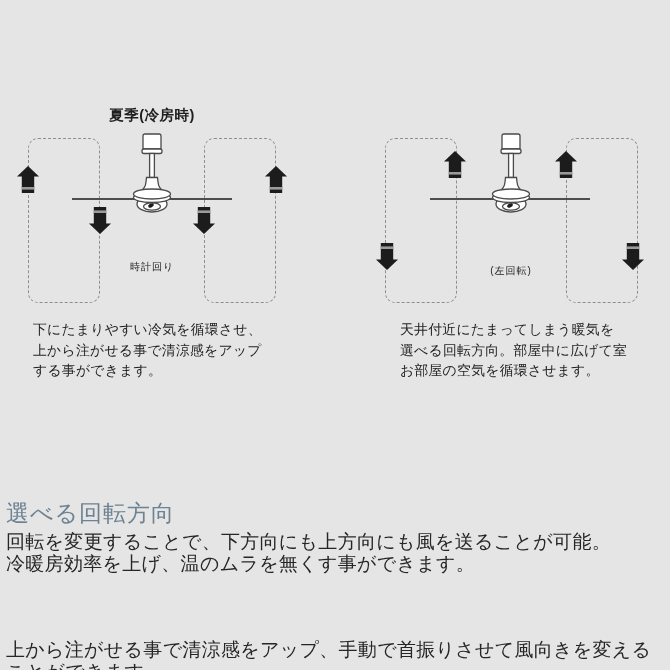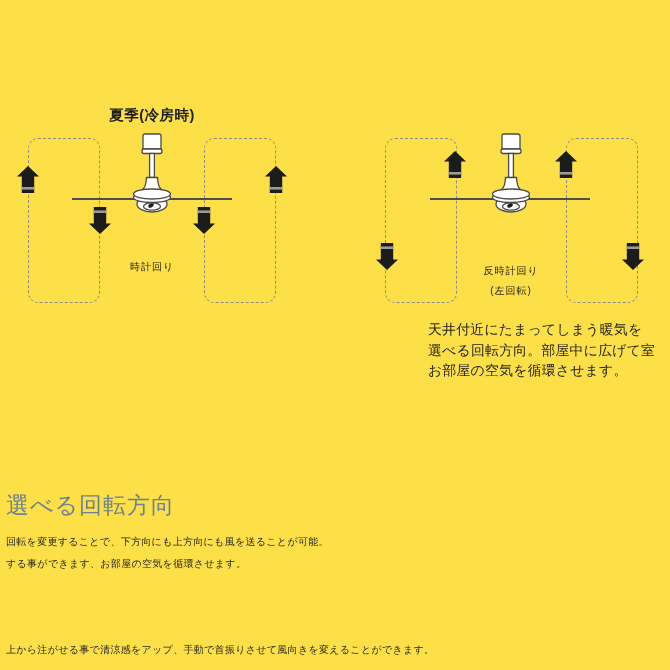--- a/index.html
+++ b/index.html
@@ -1,20 +1,20 @@
 <!DOCTYPE html>
 <html><head>
 <meta charset="utf-8">
 <style>
   * { margin:0; padding:0; box-sizing:border-box; }
   body { background:#ffffff; }
   .page {
     position:relative;
     width:670px; height:670px;
-    background:#fde047;
+    background:#e5e5e5;
     font-family:"Liberation Sans", sans-serif;
     overflow:hidden;
   }
 
   
   .diagram { position:absolute; top:0; width:335px; height:400px; }
   .diagram.summer { left:0; }
   .diagram.winter { left:359px; }
 
   .d-title {
@@ -57,34 +57,35 @@
     line-height:19.5px; color:#1e1e1e; letter-spacing:1px;
   }
   .winter .rotation-label { top:261px; }
 
   .d-desc {
     position:absolute; top:320px;
     font-size:13.8px; line-height:20.5px; font-weight:500;
     color:#1f1f1f; letter-spacing:0.3px;
   }
   .summer .d-desc { left:33px; }
-  .winter .d-desc { left:41px;margin-left:28px; }
+  .winter .d-desc { left:41px; }
 
   
   .section-heading {
     position:absolute; left:6px;
     font-size:23px; font-weight:500; color:#6d8292;
     letter-spacing:1px;
+    margin-top:8px;
   }
   .heading-1 { top:490px; }
   .heading-2 { top:598px; }
 
   .section-body {
     position:absolute; left:6px;
-    font-size:10px; line-height:22px; font-weight:500;
+    font-size:19px; line-height:22px; font-weight:500;
     color:#262626; letter-spacing:0.3px;
   }
   .body-1 { top:531px; }
   .body-2 { top:639px; }
 </style>
 </head>
 <body>
 
 <svg width="0" height="0" style="position:absolute">
   <defs>
@@ -136,20 +137,25 @@
         <use href="#arrow-down-shape"></use>
       </svg>
     <svg class="arrow down-r" viewBox="0 0 22 27">
         <use href="#arrow-down-shape"></use>
       </svg>
 
     <div class="rotation-label">
       <div>時計回り</div>
     </div>
 
+    <div class="d-desc">
+      <div>下にたまりやすい冷気を循環させ、</div>
+      <div>上から注がせる事で清涼感をアップ</div>
+      <div>する事ができます。</div>
+    </div>
   </div>
 
   <div class="diagram winter">
 
     <div class="airflow-box box-l"></div>
     <div class="airflow-box box-r"></div>
 
     <div class="blade-line"></div>
 
     <svg class="fan" width="44" height="84" viewBox="0 0 44 84">
@@ -163,34 +169,33 @@
         <use href="#arrow-up-shape"></use>
       </svg>
     <svg class="arrow down-l" viewBox="0 0 22 27">
         <use href="#arrow-down-shape"></use>
       </svg>
     <svg class="arrow down-r" viewBox="0 0 22 27">
         <use href="#arrow-down-shape"></use>
       </svg>
 
     <div class="rotation-label">
-      <div>反時計回り</div>
       <div>(左回転)</div>
     </div>
 
     <div class="d-desc">
       <div>天井付近にたまってしまう暖気を</div>
       <div>選べる回転方向。部屋中に広げて室</div>
       <div>お部屋の空気を循環させます。</div>
     </div>
   </div>
 
   <div class="section-heading heading-1">選べる回転方向</div>
   <div class="section-body body-1">
     <div>回転を変更することで、下方向にも上方向にも風を送ることが可能。</div>
-    <div>する事ができます、お部屋の空気を循環させます。</div>
+    <div>冷暖房効率を上げ、温のムラを無くす事ができます。</div>
   </div>
 
   <div class="section-body body-2">
     <div>上から注がせる事で清涼感をアップ、手動で首振りさせて風向きを変えることができます。</div>
   </div>
 
 </div>
 
 </body></html>

